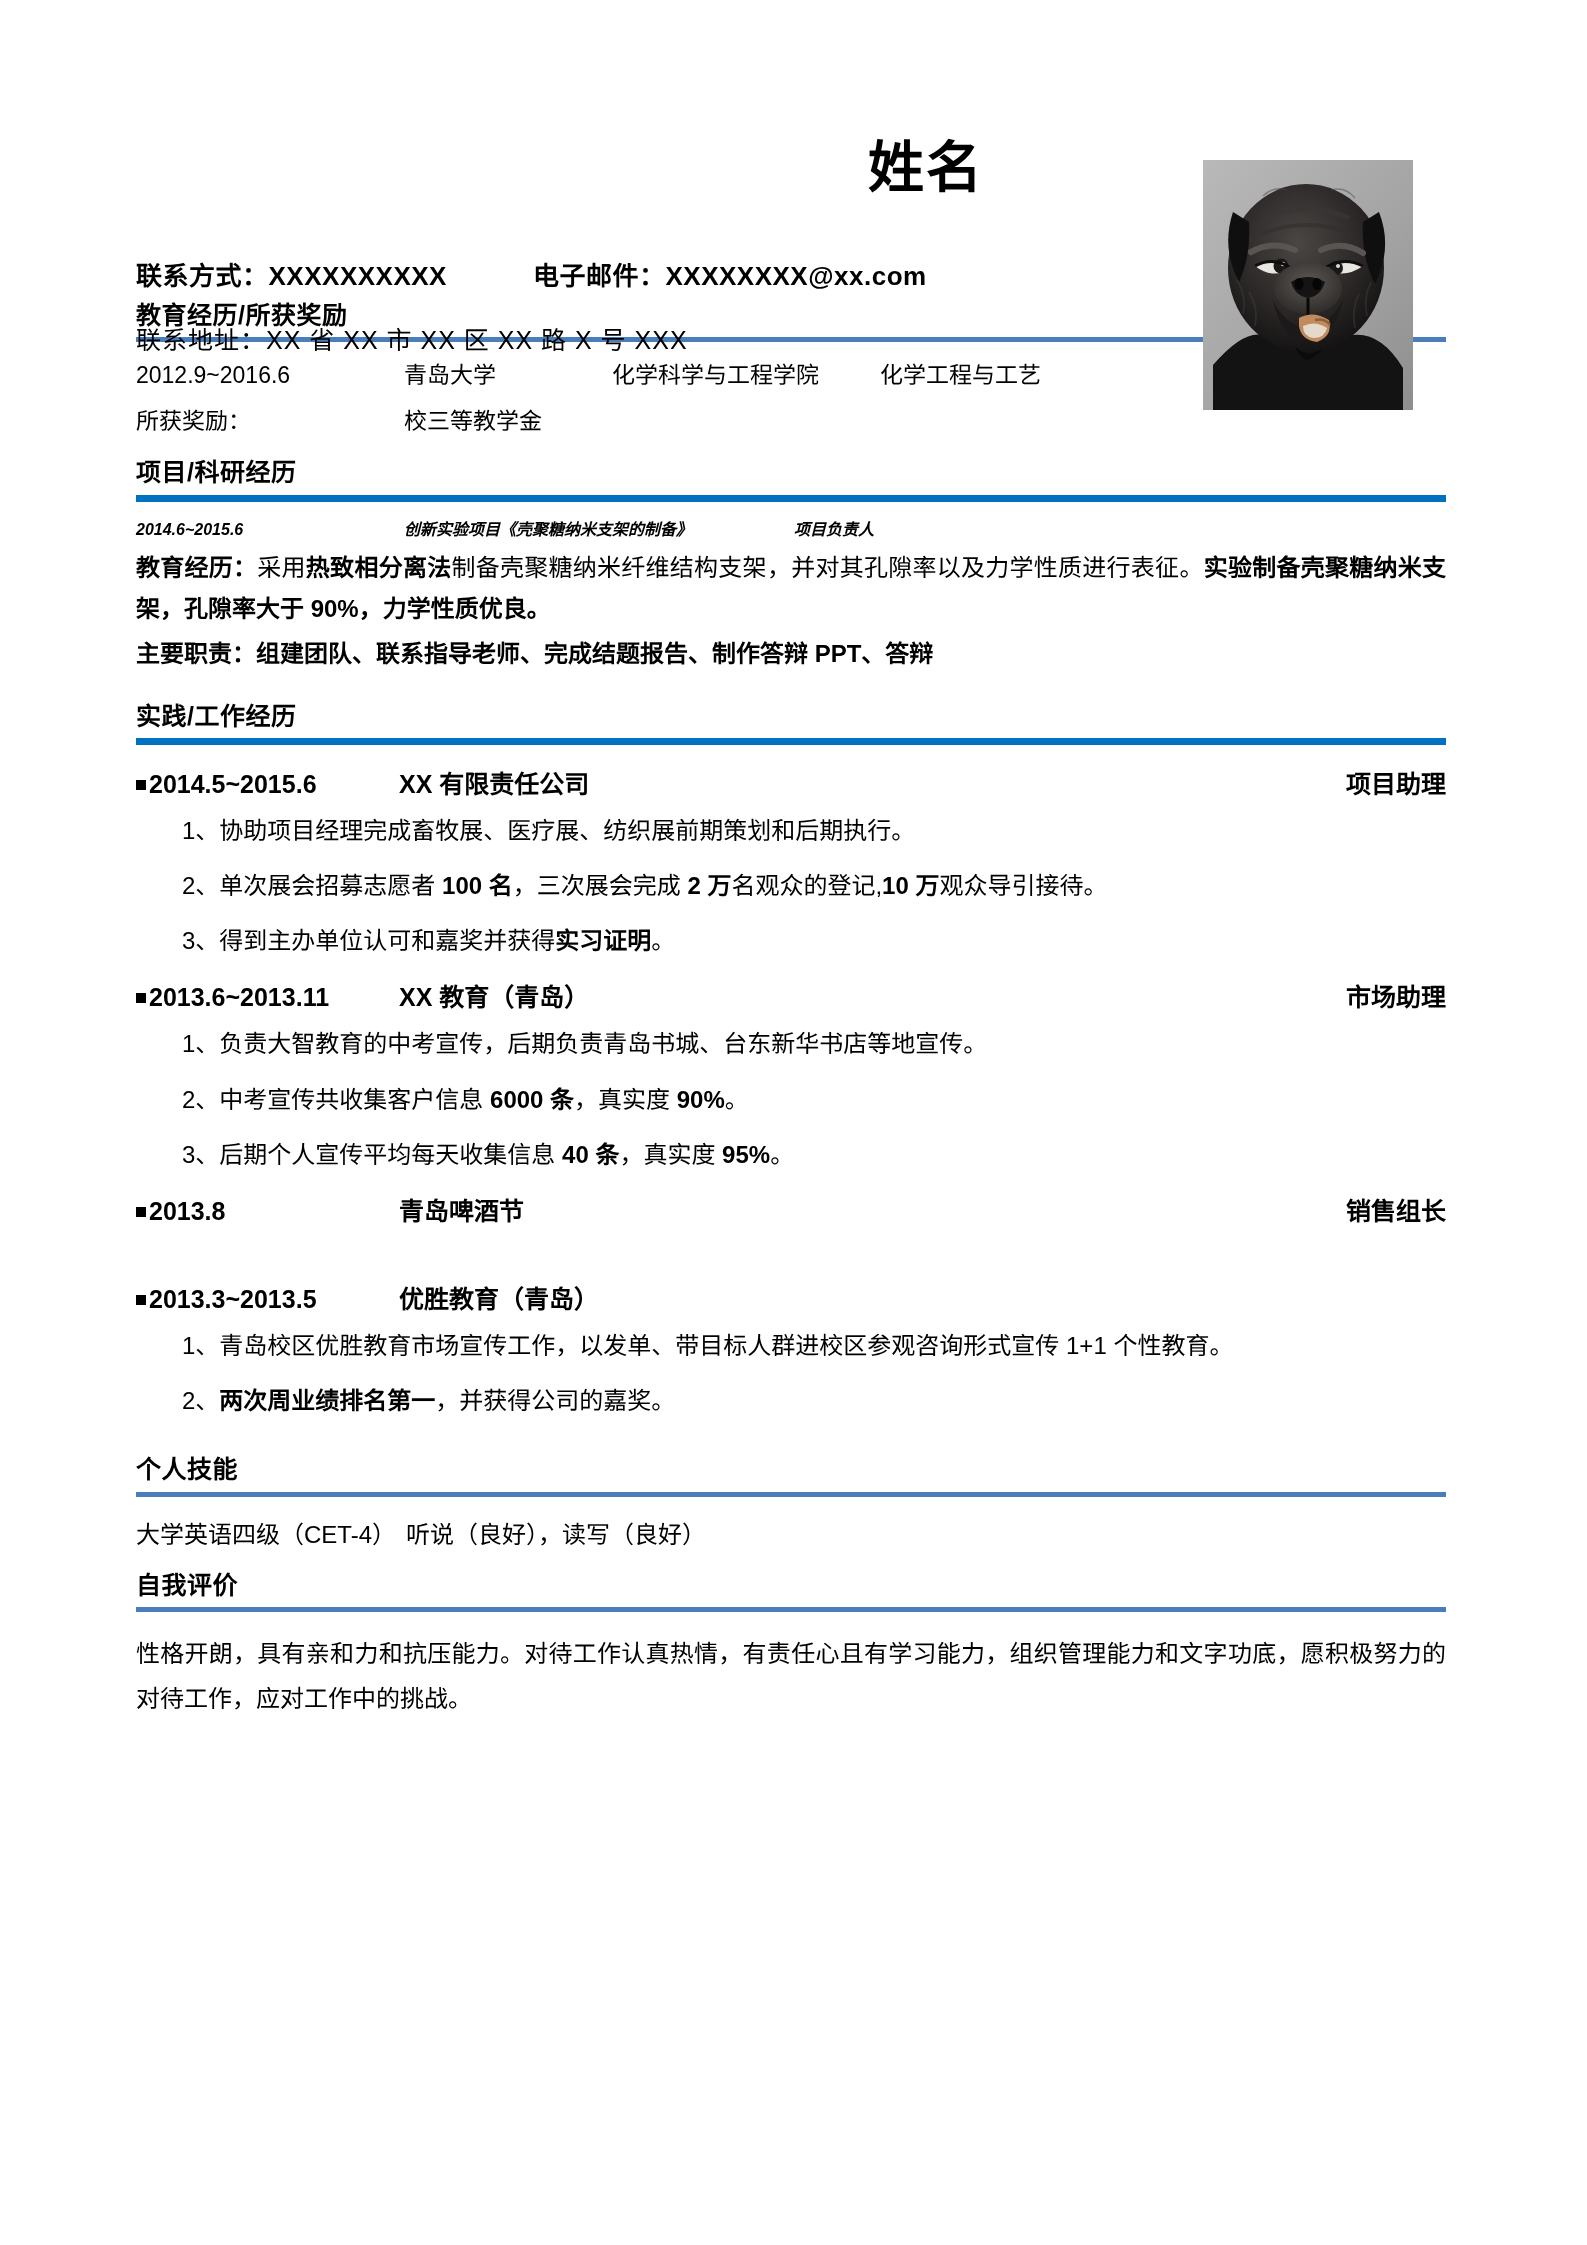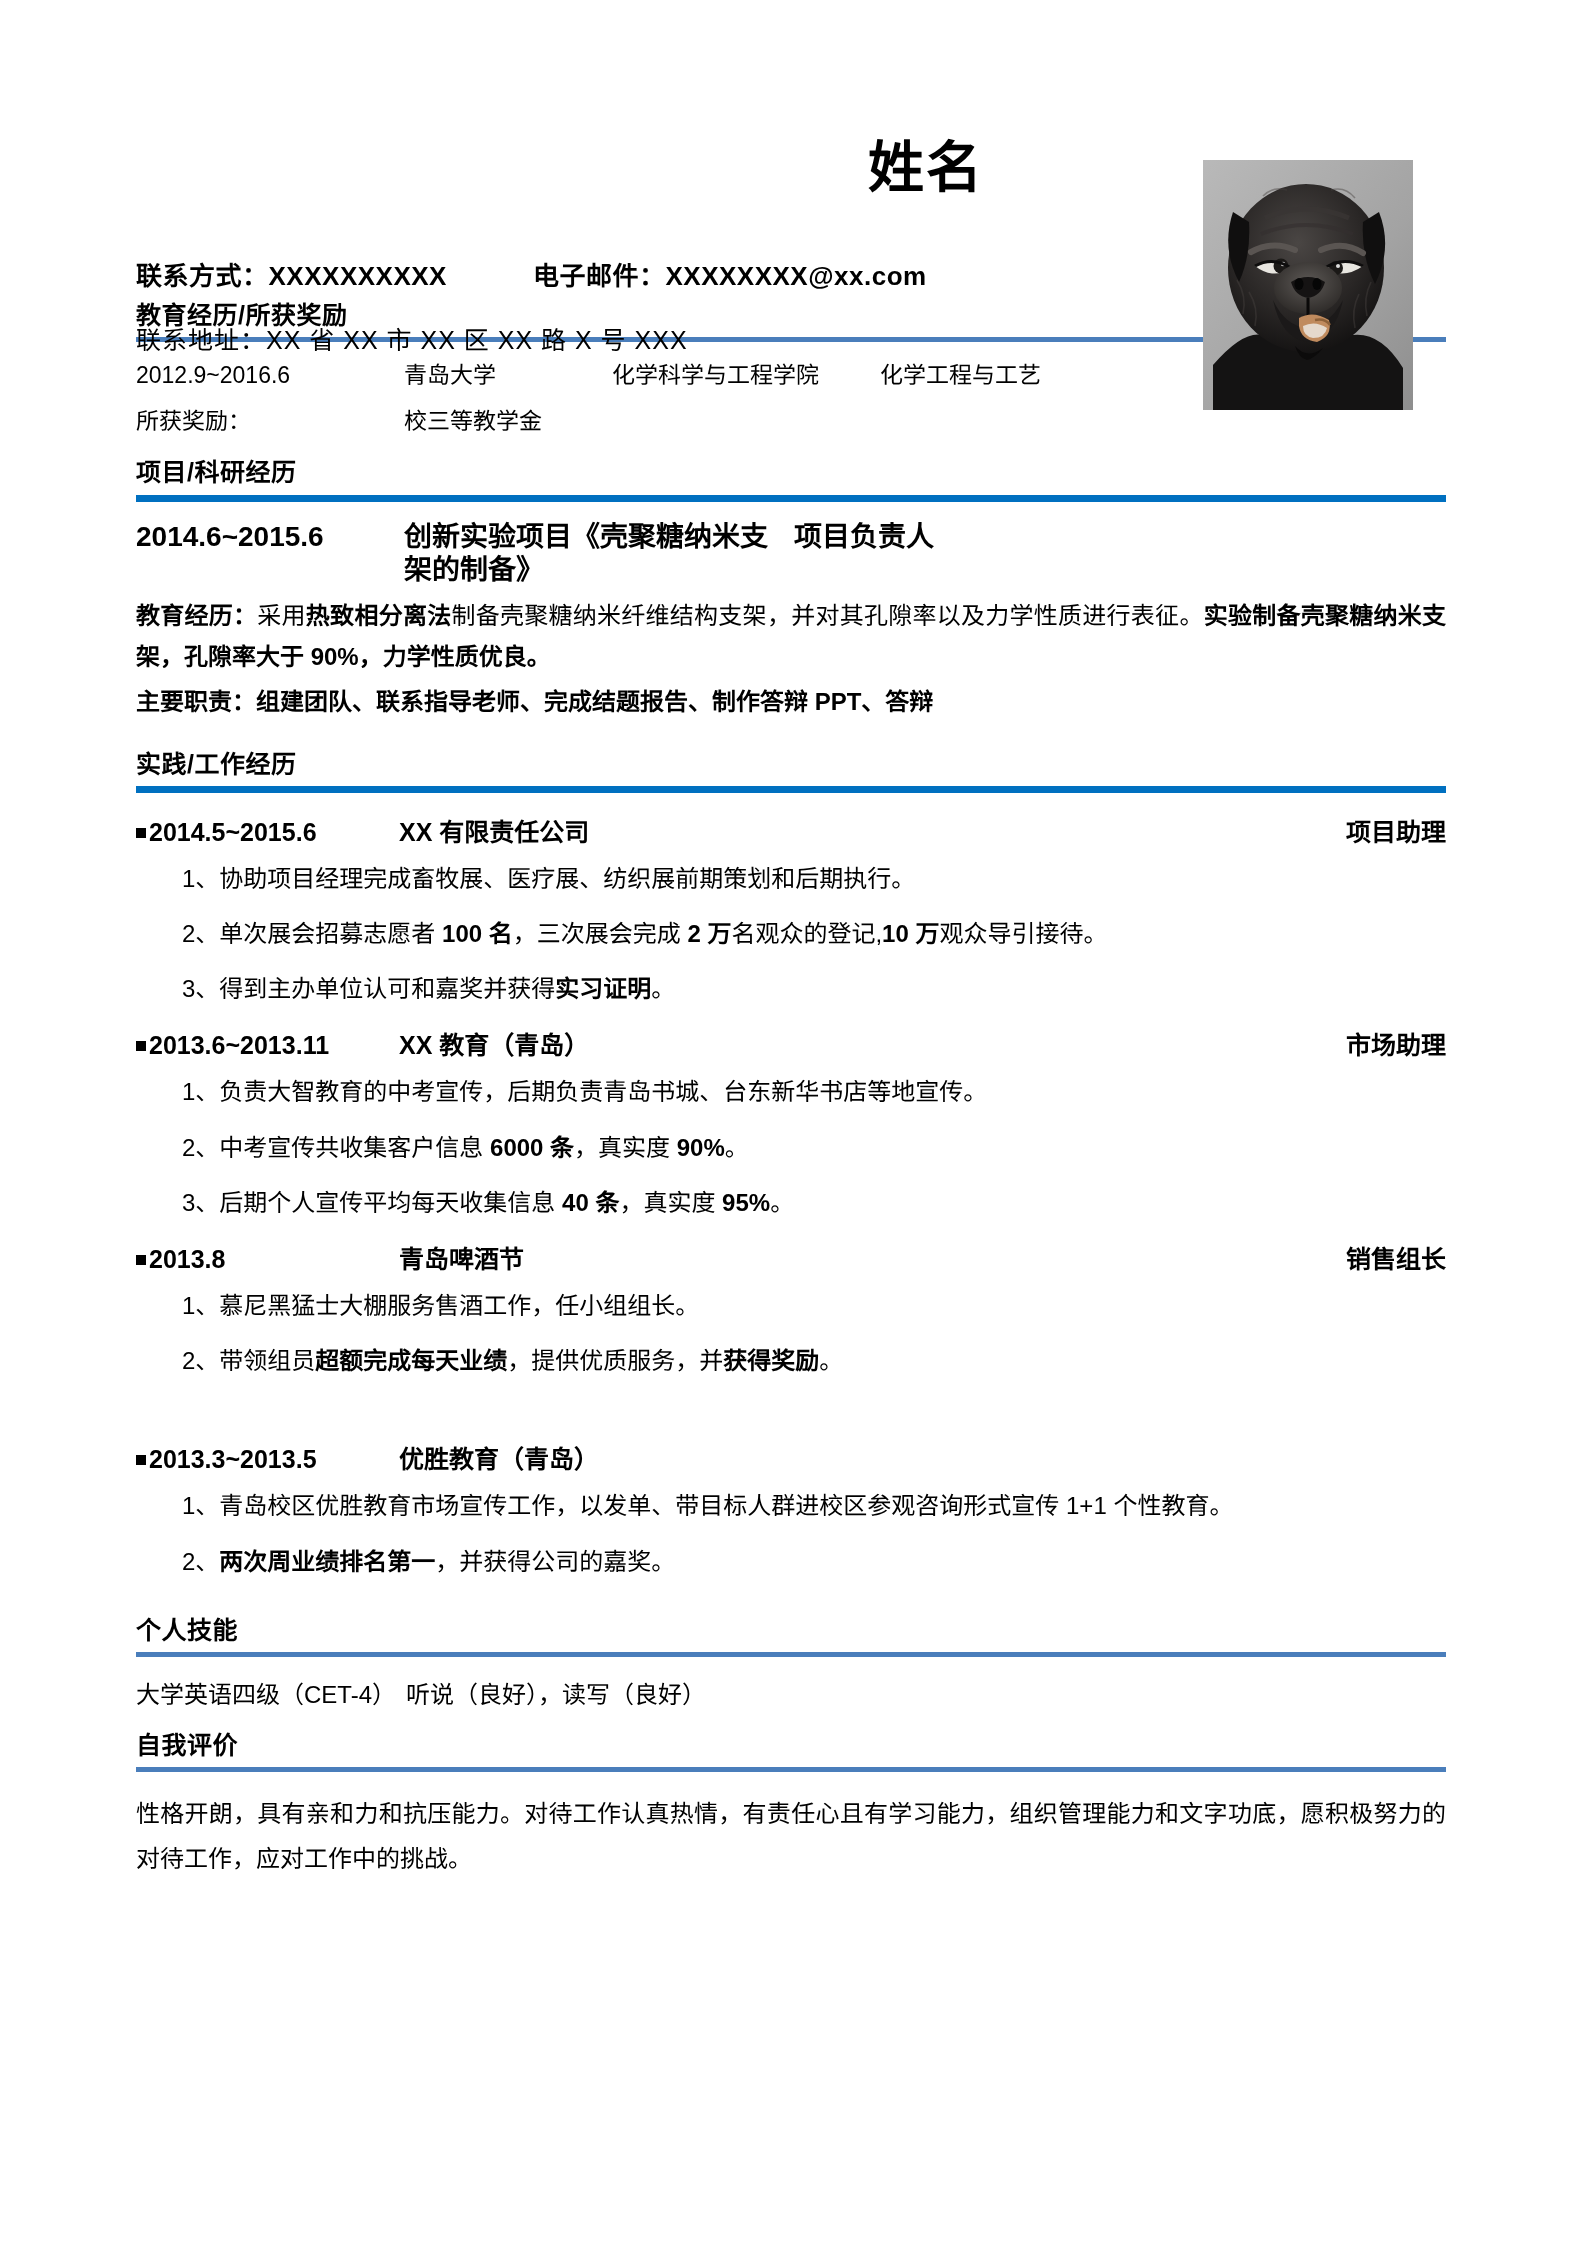--- a/index.html
+++ b/index.html
@@ -111,24 +111,25 @@
     padding: 10px 0 8px 0;
   }
   .edu-c1 { width: 268px; flex: none; }
   .edu-c2 { width: 208px; flex: none; }
   .edu-c3 { width: 268px; flex: none; }
   .edu-c4 { flex: 1; }
 
   
   .proj-row {
     display: flex;
-    font-size: 28px;
+    font-size: 16px;
     font-weight: bold;
     line-height: 1.2;
     padding: 8px 0 4px 0;
+    font-style: italic;
   }
   .proj-date { width: 268px; flex: none; }
   .proj-name { width: 390px; flex: none; }
   .proj-role { flex: 1; }
 
   .para {
     font-size: 24px;
     line-height: 1.72;
     padding: 4px 0 0 0;
     text-align: justify;
@@ -364,28 +365,20 @@
         </div>
       </div>
 
       <div>
         <div class="job-head">
           <span class="sq"></span>
           <span class="job-date">2013.8</span>
           <span class="job-org">青岛啤酒节</span>
           <span class="job-role">销售组长</span>
         </div>
-        <div class="bullets">
-          <div class="bullet">
-            <span>1、</span><span>慕尼黑猛士大棚服务售酒工作，任小组组长。</span>
-          </div>
-          <div class="bullet">
-            <span>2、</span><span>带领组员</span><b>超额完成每天业绩</b><span>，提供优质服务，并</span><b>获得奖励</b><span>。</span>
-          </div>
-        </div>
       </div>
 
       <div class="spacer-lg"></div>
 
       <div>
         <div class="job-head">
           <span class="sq"></span>
           <span class="job-date">2013.3~2013.5</span>
           <span class="job-org">优胜教育（青岛）</span>
         </div>

